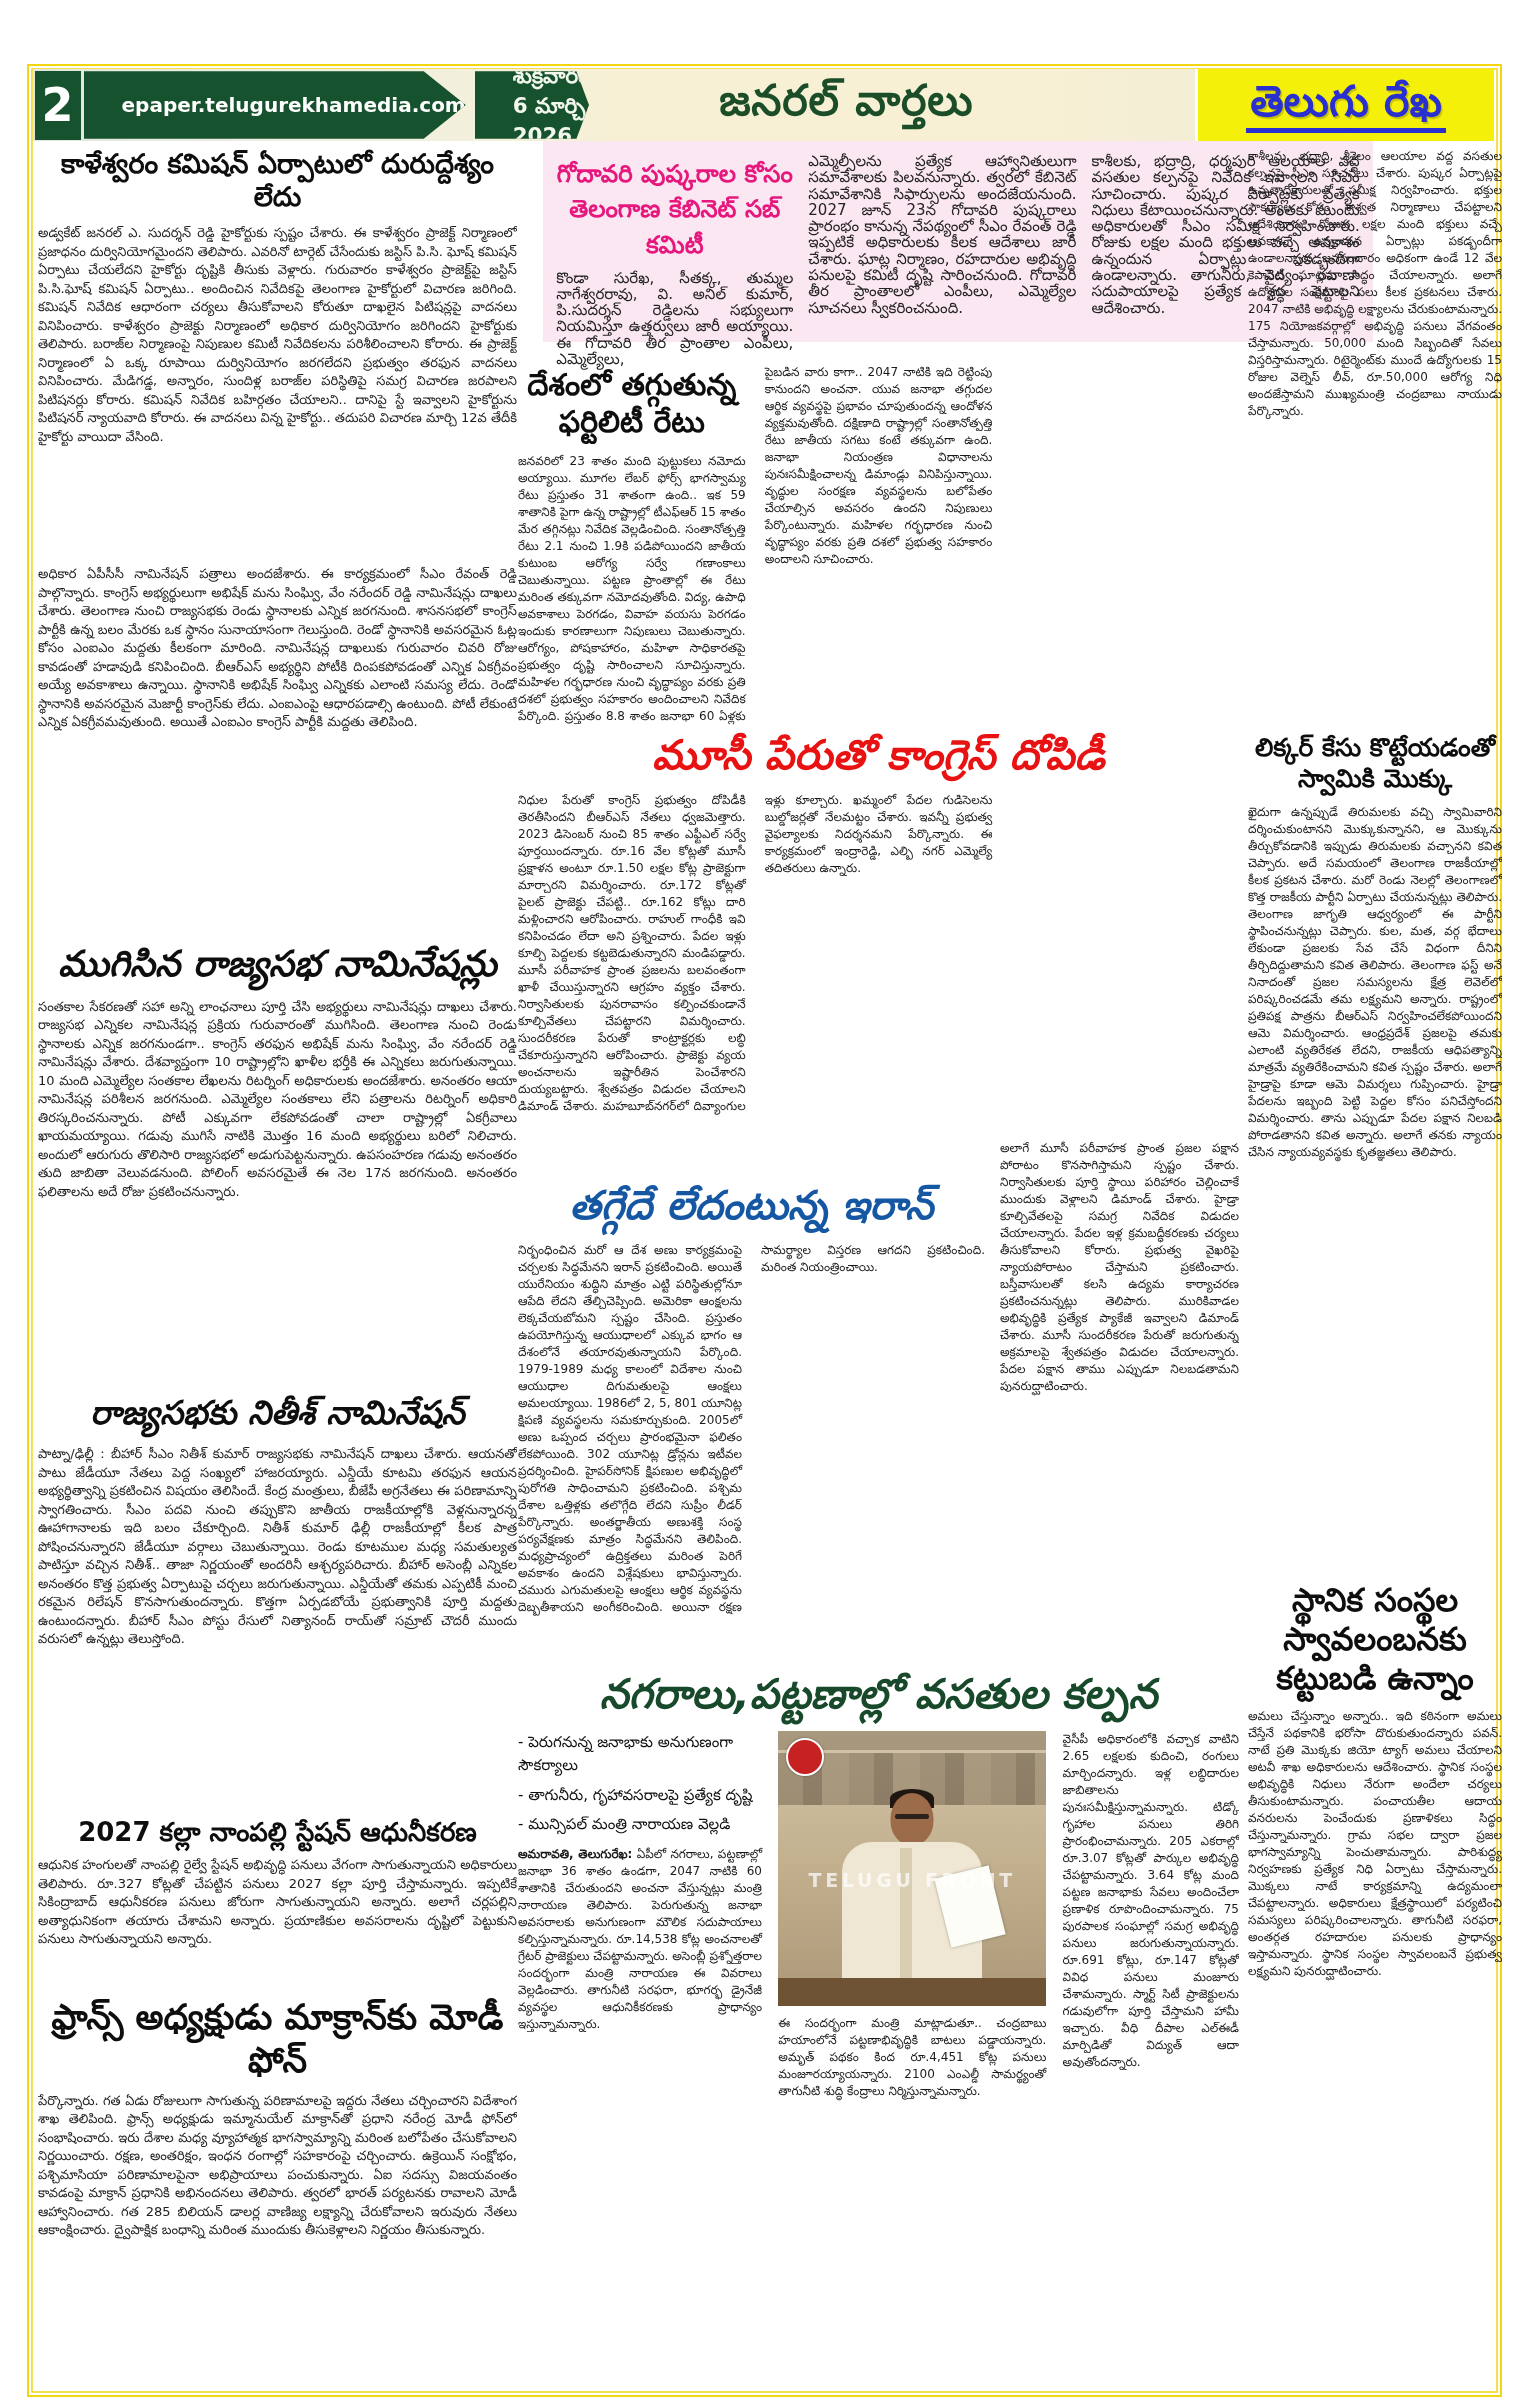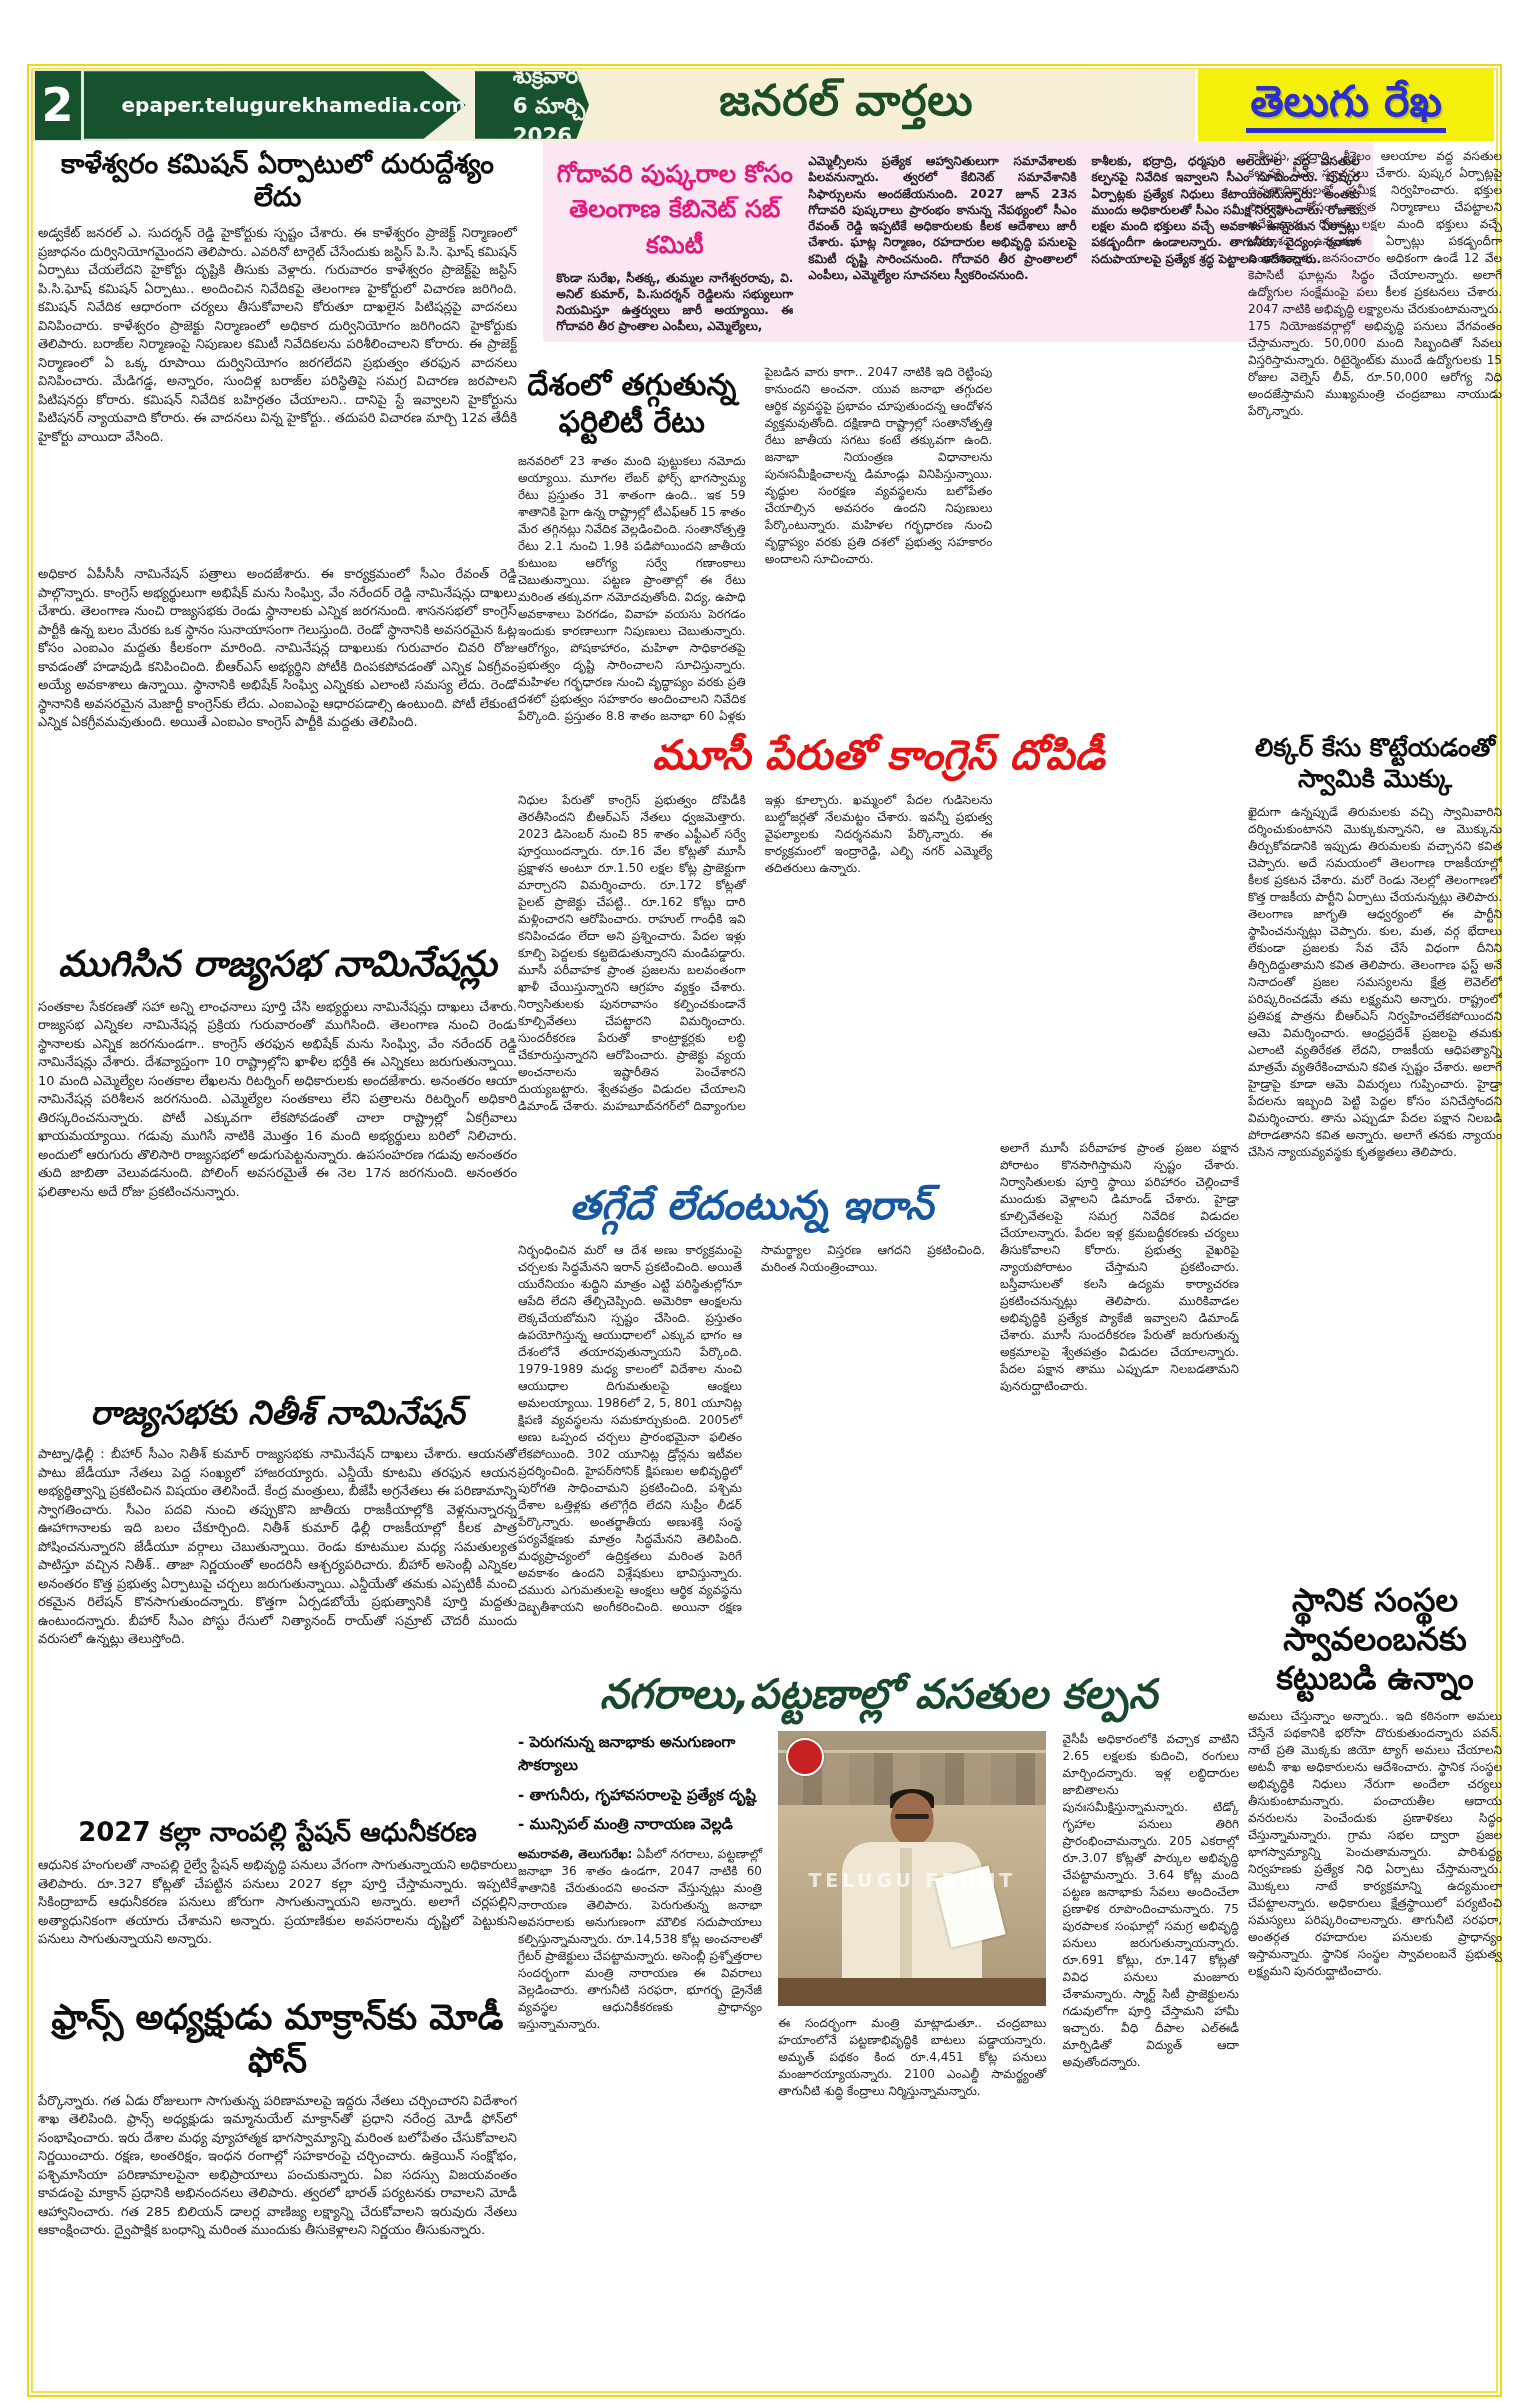--- a/index.html
+++ b/index.html
@@ -57,28 +57,28 @@
   .cols2{column-count:2;column-gap:19px;column-fill:auto;height:100%;}
   .cols3{column-count:3;column-gap:19px;column-fill:auto;height:100%;}
   .mb10{margin-bottom:7.4px;} .mb14{margin-bottom:10.4px;} .mb16{margin-bottom:12px;font-style:italic;}
   
   .pinkbox{
     position:absolute;left:543px;top:141px;width:830px;height:201px;
     background:#fbe7f1;display:grid;grid-template-columns:237px 1fr 1fr;gap:15px;
     padding:12px 13.3px;box-sizing:border-box;
   }
   .pink-head{color:#e6187e;font-size:24.4px;font-weight:bold;text-align:center;line-height:1.45;margin:3px 0 7.4px 0;}
-  .pink-txt{font-size:12px;line-height:16.3px;text-align:justify;color:#222;font-weight:bold;}
+  .pink-txt{font-size:15px;line-height:16.3px;text-align:justify;color:#222;}
   
   .hl-red{color:#e81212;}
   .hl-blue{color:#1657a4;}
   .hl-green{color:#17492a;}
   
   .urban-grid{display:grid;grid-template-columns:244px 268px 1fr;gap:16.3px;height:100%;}
-  .bullets{font-size:15px;font-weight:bold;line-height:1.55;color:#101010;margin-bottom:10.4px;}
+  .bullets{font-size:15px;font-weight:normal;line-height:1.55;color:#101010;margin-bottom:10.4px;}
   .bullets div{margin-bottom:6px;}
   .byline{font-weight:bold;}
   
   .photo{
     position:relative;width:100%;height:275px;overflow:hidden;
     background:linear-gradient(180deg,#d3c6a9 0%,#c3b190 45%,#ab9878 100%);
     margin-bottom:9px;
   }
   .ph-band{position:absolute;left:0;width:100%;height:19px;background:rgba(90,70,50,.35);}
   .ph-crowd{position:absolute;top:22px;left:0;width:100%;height:52px;

